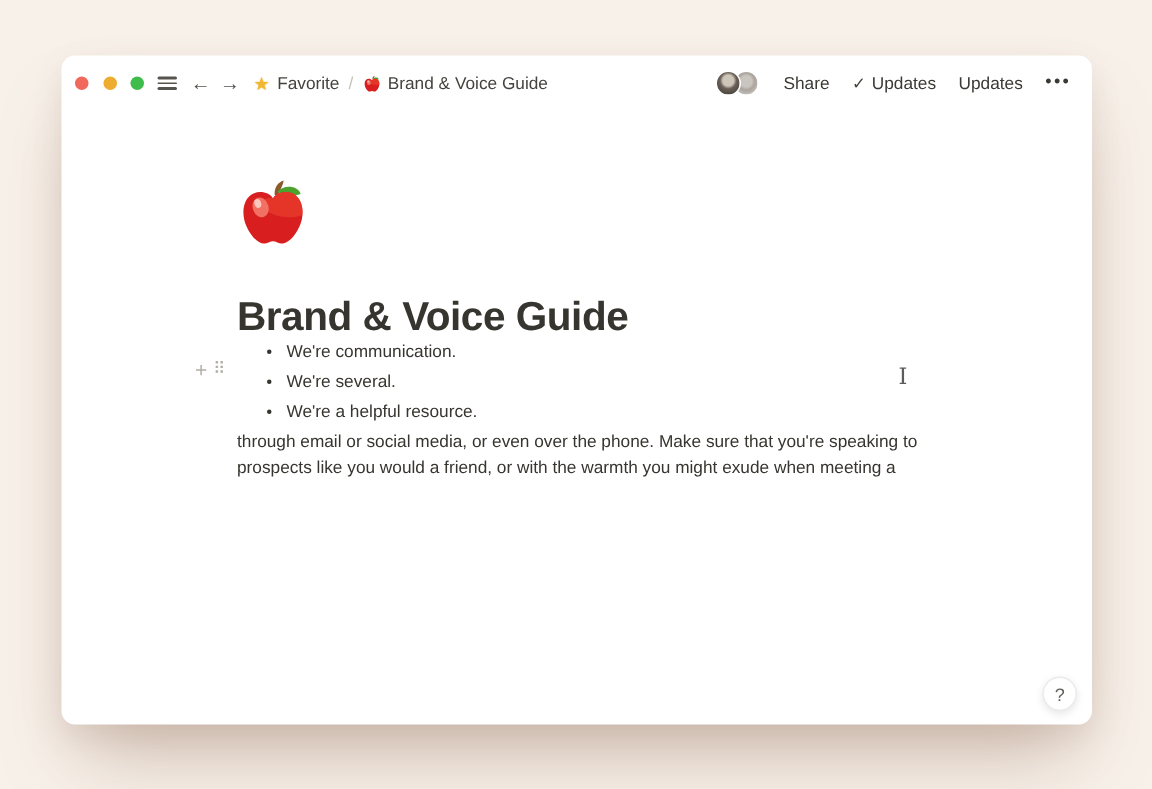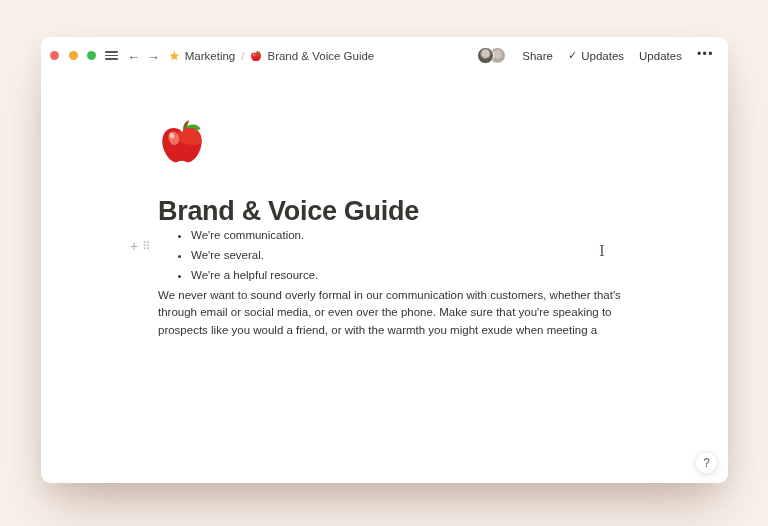--- a/index.html
+++ b/index.html
@@ -148,21 +148,21 @@
         <i></i>
         <i></i>
         <i></i>
       </span>
     <span class="nav-arrows">
       <span>←</span>
       <span>→</span>
     </span>
     <span class="breadcrumb">
       <span class="star">★</span>
-      <span>Marketing</span>
+      <span>Favorite</span>
       <span class="crumb-sep">/</span>
       <span class="apple-small">
           <svg viewBox="0 0 64 64">
             <use href="#apple-glyph"></use>
           </svg>
         </span>
       <span>Brand &amp; Voice Guide</span>
     </span>
     <span class="topbar-right">
       <span class="avatars">
@@ -189,21 +189,20 @@
     <h1 class="page-title">Brand &amp; Voice Guide</h1>
 
 
     <ul class="bullets">
       <li>We're communication.</li>
       <li>We're several.</li>
       <li>We're a helpful resource.</li>
     </ul>
 
     <div class="para para-2">
-      <div class="pline">We never want to sound overly formal in our communication with customers, whether that's</div>
       <div class="pline">through email or social media, or even over the phone. Make sure that you're speaking to</div>
       <div class="pline">prospects like you would a friend, or with the warmth you might exude when meeting a</div>
     </div>
   </div>
 
   <div class="block-controls">
     <span class="plus-icon">+</span>
     <span class="drag-handle">⠿</span>
   </div>
 

